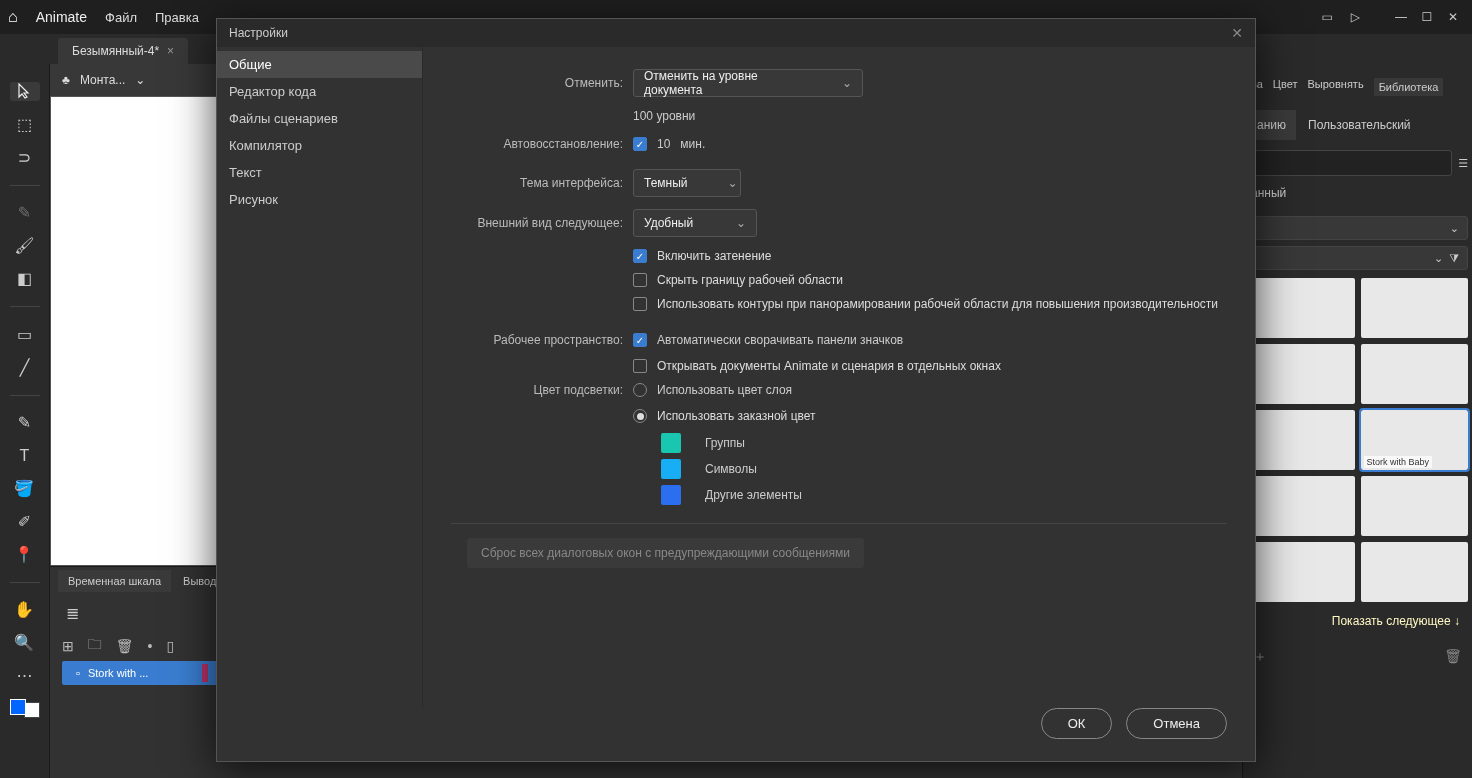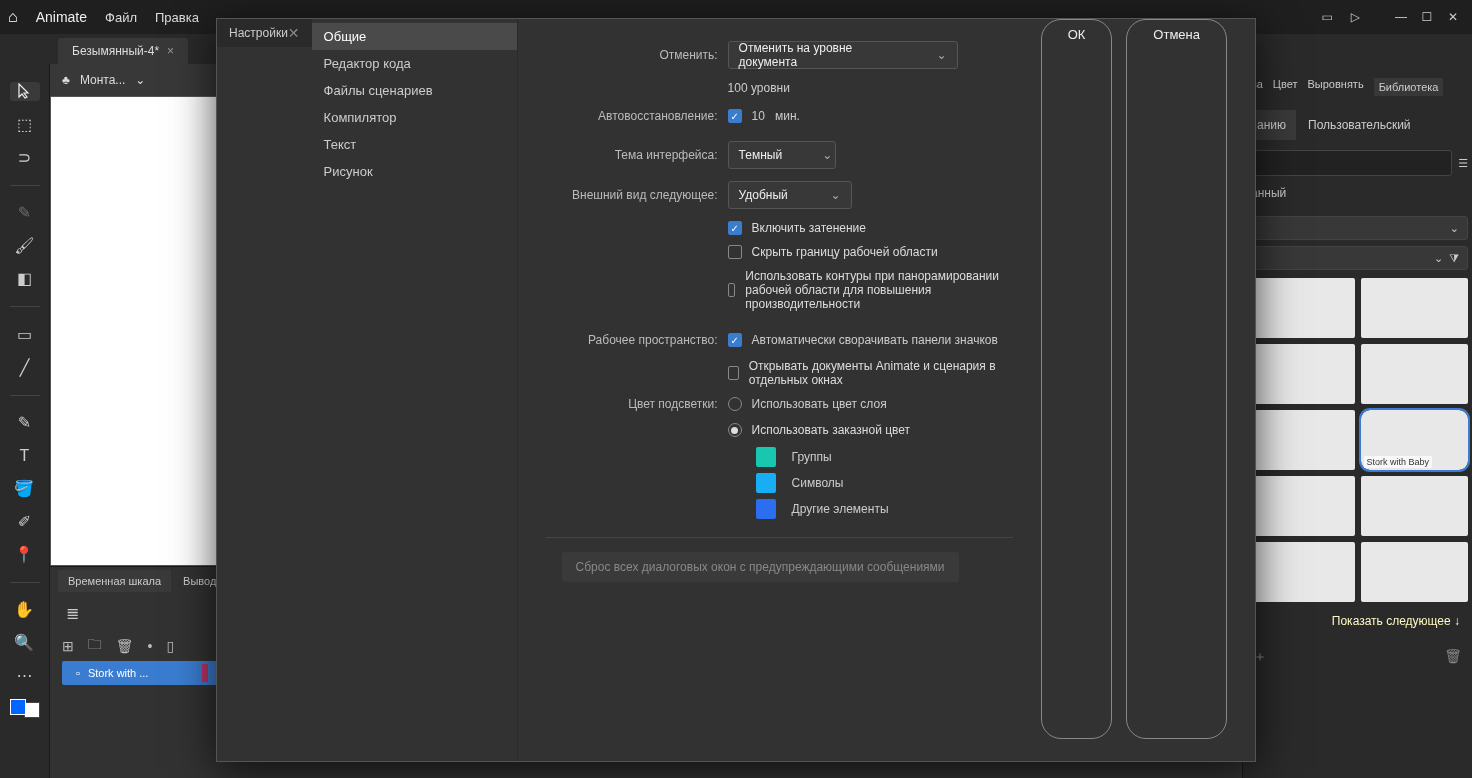--- a/index.html
+++ b/index.html
@@ -43,44 +43,44 @@
   .panel-tabs { display: flex; gap: 10px; padding: 6px 4px; font-size: 11px; flex-wrap: wrap;}
   .panel-tabs .active{ background:#383838; padding:3px 5px;}
   .wsp-tabs { display: flex; gap: 2px; margin-top: 8px; }
   .wsp-tab { padding: 8px 10px; background: #3a3a3a; font-size: 12px; }
   .wsp-tab:last-child { background: transparent; }
   .search-row { display:flex; gap:6px; margin-top:10px; align-items:center;}
   .search-box { flex:1; height:26px; background:#222; border:1px solid #444; border-radius:3px;}
   .dd { height:24px; background:#383838; border:1px solid #444; border-radius:3px; margin-top:6px; display:flex; align-items:center; justify-content:flex-end; padding:0 8px;}
   .thumb-grid { display:grid; grid-template-columns:1fr 1fr; gap:6px; margin-top:8px;}
   .thumb { height:60px; background:#e8e8e8; border-radius:2px; position:relative; overflow:hidden;}
-  .thumb.sel { outline:2px solid #3a7dd0;border-radius:9px;}
+  .thumb.sel { outline:2px solid #3a7dd0;}
   .thumb-label{ position:absolute; bottom:2px; left:3px; font-size:9px; color:#333; background:rgba(255,255,255,.7); padding:1px 3px;}
   .show-next{ text-align:right; padding:12px 8px; font-size:12px; color:#fef9c3;}
 
   
-  .dialog { position: absolute; top: 18px; left: 216px; width: 1040px; height: 744px; background: #323232; box-shadow: 0 8px 40px rgba(0,0,0,.7); border: 1px solid #555; display:flex; flex-direction:row;}
+  .dialog { position: absolute; top: 18px; left: 216px; width: 1040px; height: 744px; background: #323232; box-shadow: 0 8px 40px rgba(0,0,0,.7); border: 1px solid #555; display:flex; flex-direction:column;}
   .dlg-title { height: 28px; background: #2a2a2a; display: flex; align-items: center; padding: 0 12px; color: #ccc; font-size: 12px;}
   .dlg-close { margin-left: auto; color: #888; font-size: 14px; cursor:pointer;}
   .dlg-body { flex:1; display:flex;}
   .dlg-side { width: 206px; background: #323232; padding: 4px 0; border-right:1px solid #2a2a2a;}
   .dlg-side-item { padding: 6px 12px; font-size: 13px; color: #ccc; cursor:pointer;}
   .dlg-side-item.active { background: #4a4a4a; color:#fff;}
   .dlg-main { flex:1; padding: 22px 28px 0 28px; position:relative;}
   .form-row { display:flex; align-items:center; margin-bottom: 12px; gap: 10px;}
   .form-label { width: 172px; text-align: right; font-size: 12px; color: #bbb;}
   .select { background:#383838; border:1px solid #555; border-radius:3px; height:28px; display:flex; align-items:center; padding:0 10px; color:#eee; font-size:12px; gap:40px; cursor:pointer;}
   .select .chev { margin-left:auto; color:#aaa;}
   .sub-text { margin-left: 182px; font-size:12px; color:#ccc; margin-bottom: 14px;}
   .cb-row { display:flex; align-items:center; gap:10px; margin-left: 182px; margin-bottom: 10px; font-size:12px; color:#ddd;}
   .cb { width:14px; height:14px; border:1px solid #888; border-radius:2px; display:flex; align-items:center; justify-content:center; background:#323232;}
   .cb.checked { background:#3a7dd0; border-color:#3a7dd0; color:#fff; font-size:10px;}
   .radio { width:14px; height:14px; border:1.5px solid #888; border-radius:50%; display:flex; align-items:center; justify-content:center;}
   .radio.checked::after { content:''; width:7px; height:7px; border-radius:50%; background:#ddd;}
-  .color-item { display:flex; align-items:center; gap:16px; margin-left: 210px; margin-bottom:6px; font-size:12px;}
+  .color-item { display:flex; align-items:center; gap:24px; margin-left: 210px; margin-bottom:6px; font-size:12px;}
   .swatch{ width:20px; height:20px; border-radius:2px;}
   .divider { height:1px; background:#444; margin: 18px 0 14px 0;}
   .reset-btn { background:#3a3a3a; padding:8px 14px; border-radius:3px; color:#888; font-size:12px; margin-left: 16px; display:inline-block;}
   .dlg-footer { display:flex; justify-content:flex-end; gap: 14px; padding: 0 28px 22px 0;}
   .btn { border:1px solid #888; border-radius: 20px; padding: 7px 26px; color:#eee; font-size:13px; background:transparent; cursor:pointer;}
 </style>
 </head>
 <body>
 
 <div class="titlebar">

